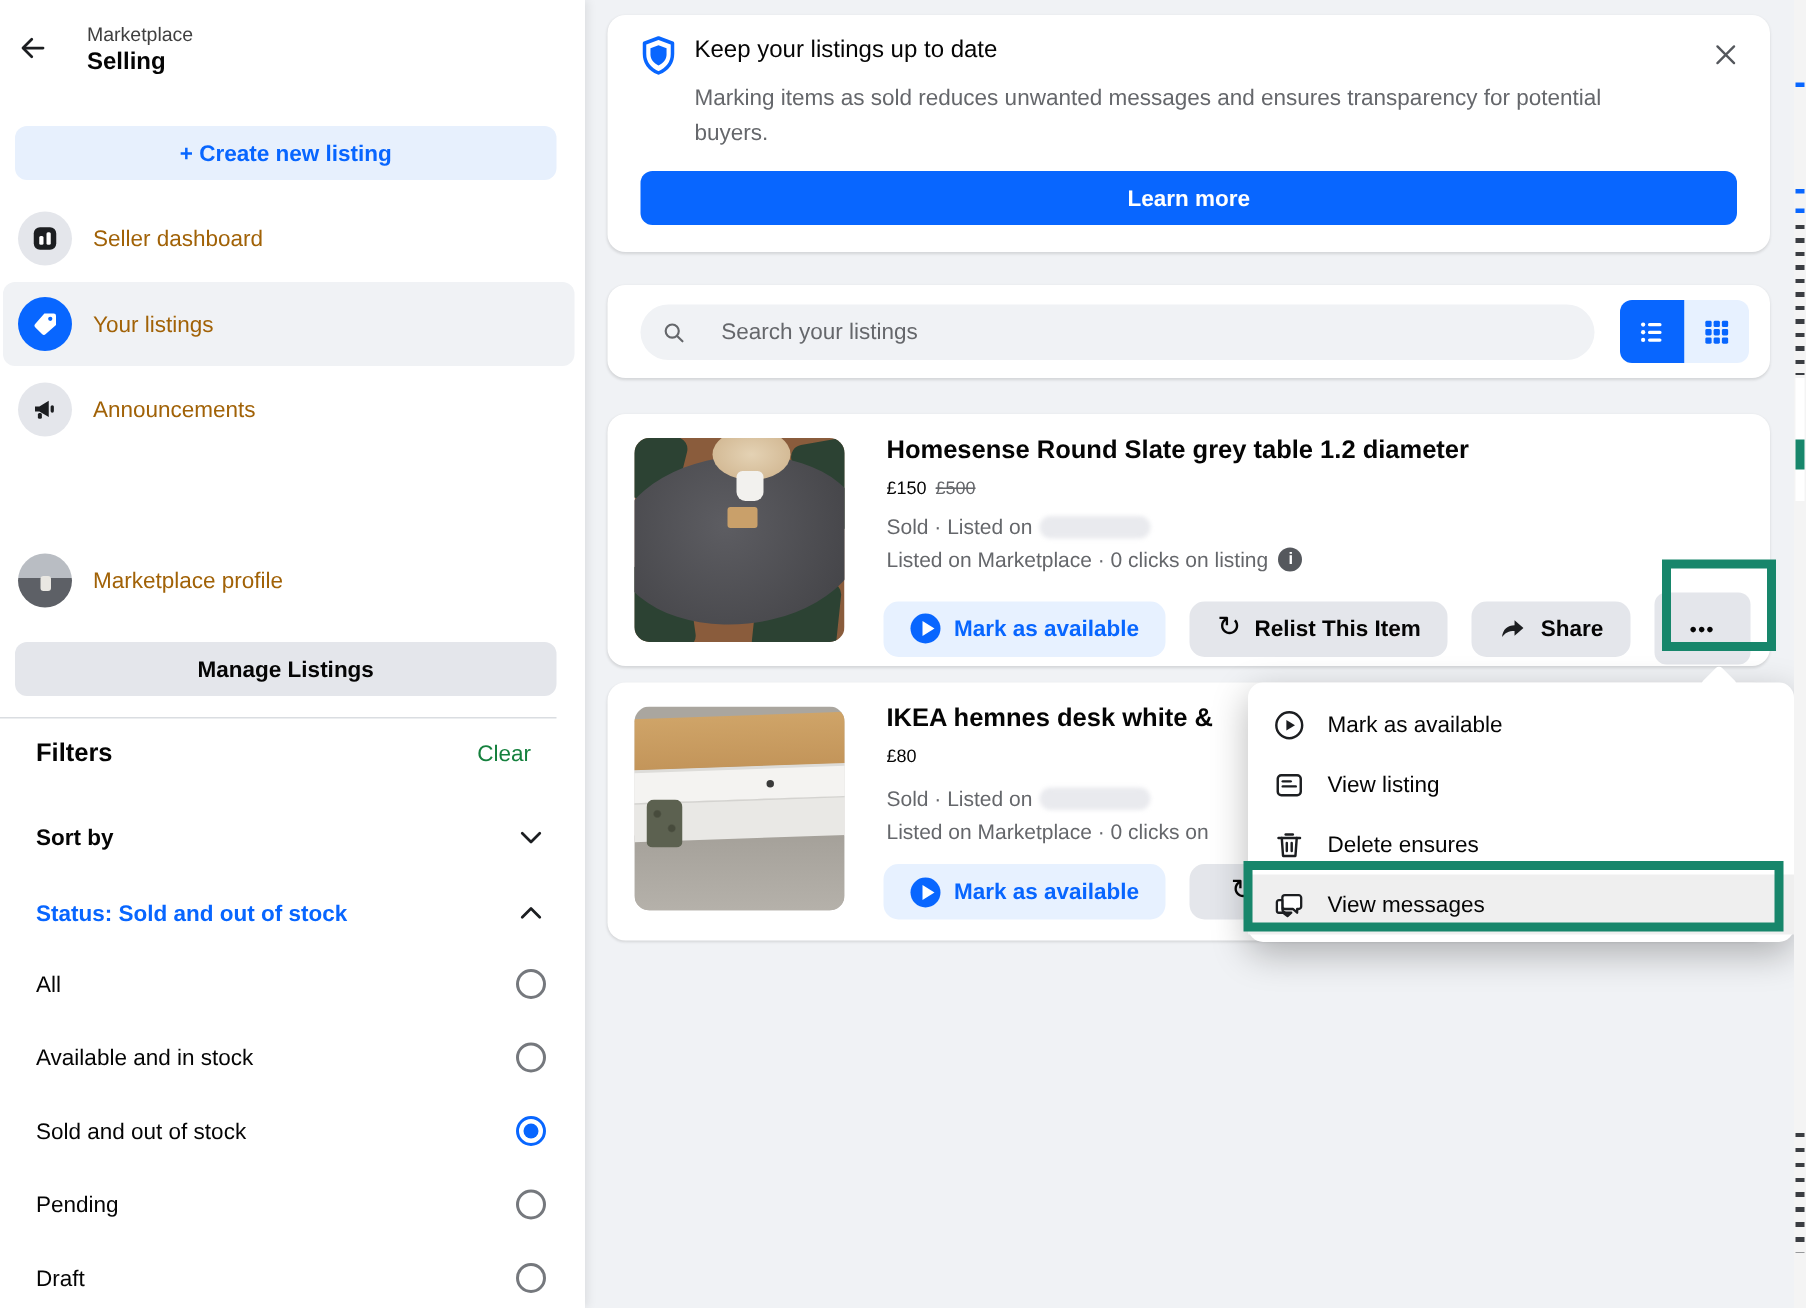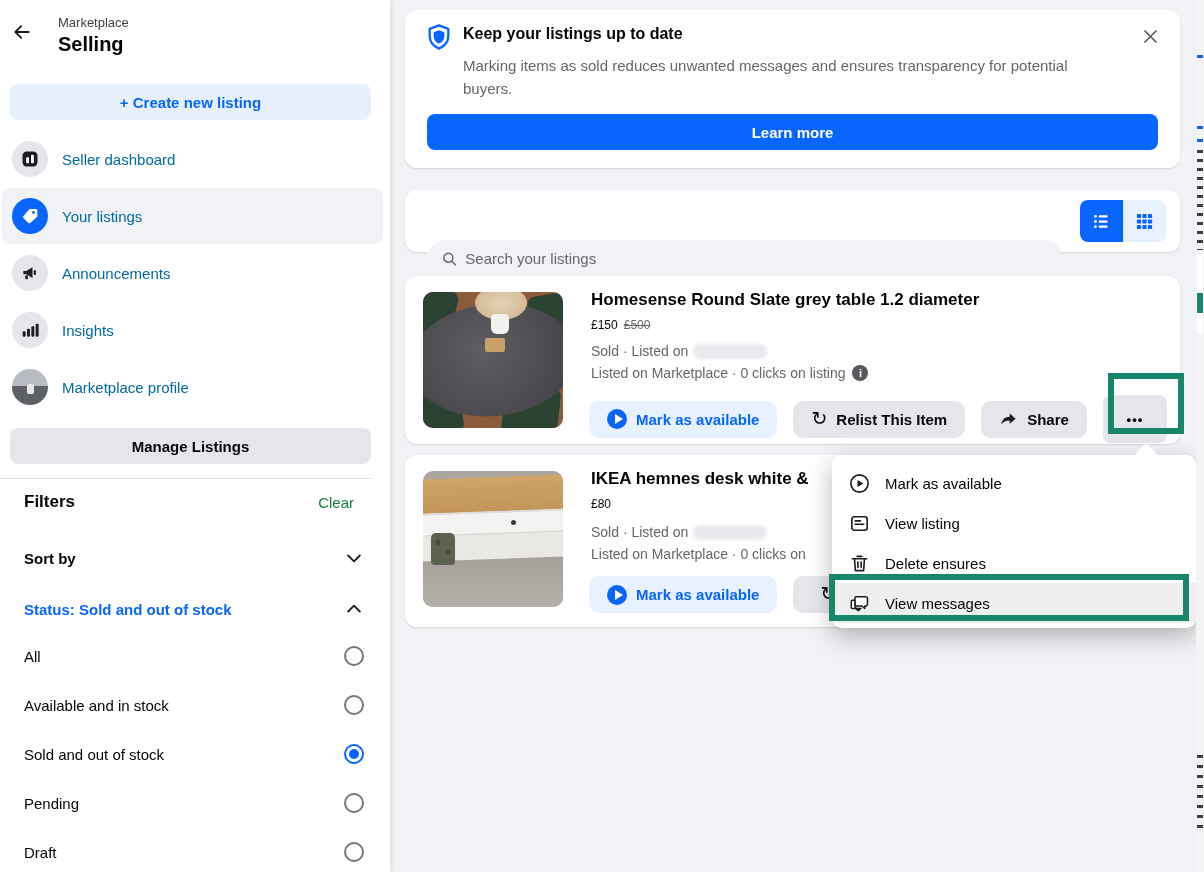--- a/index.html
+++ b/index.html
@@ -5,32 +5,32 @@
   * { margin:0; padding:0; box-sizing:border-box; }
   html,body { width:1204px; height:872px; overflow:hidden;
     font-family:"Liberation Sans","DejaVu Sans",sans-serif; background:#F0F2F5; }
   .abs { position:absolute; }
   #stage { position:relative; width:1204px; height:872px; }
 
   
   #sidebar { left:0; top:0; width:390px; height:872px; background:#fff;
     box-shadow:2px 0 6px rgba(0,0,0,.08); z-index:5; }
   .crumb { color:#404040; font-size:13px; }
-  .side-title { color:#050505; font-size:20px; font-weight:700; }
+  .side-title { color:#050505; font-size:16px; font-weight:700; }
   .create-btn { left:10px; top:84px; width:361px; height:36px; background:#E7F0FD;
     border-radius:8px; display:flex; align-items:center; justify-content:center;
     color:#0866FF; font-weight:700; font-size:15px; cursor:pointer; }
   .nav-row { left:2px; width:381px; height:56px; display:flex; align-items:center;
     gap:14px; padding-left:10px; border-radius:8px; cursor:pointer; }
   .nav-row.active { background:#F0F2F5; }
   .nav-ic { width:36px; height:36px; border-radius:50%; background:#E4E6EB;
     display:flex; align-items:center; justify-content:center; flex:0 0 36px; }
   .nav-ic.blue { background:#0866FF; }
   .nav-ic svg { width:20px; height:20px; }
-  .nav-label { font-size:15px; color:#0369a1; font-weight:500; }
+  .nav-label { font-size:15px; color:#a16207; font-weight:500; }
   .manage-btn { left:10px; top:428px; width:361px; height:36px; background:#E4E6EB;
     border-radius:8px; display:flex; align-items:center; justify-content:center;
     color:#050505; font-weight:700; font-size:15px; cursor:pointer; }
   .divider { left:0; top:478px; width:371px; height:1px; background:#DADDE1; }
   .filters-title { left:24px; top:492px; font-size:17px; font-weight:700; color:#050505; }
   .clear-link { right:36px; top:494px; color:#15803d; font-size:15px; cursor:pointer; }
   .section-row { left:24px; width:340px; height:24px; display:flex;
     justify-content:space-between; align-items:center; cursor:pointer; }
   .section-label { font-size:15px; font-weight:700; color:#050505; }
   .section-label.blue { color:#0866FF;text-align:center; }
@@ -41,31 +41,31 @@
     position:relative; background:#fff; }
   .radio.selected { border-color:#0866FF; }
   .radio.selected::after { content:""; position:absolute; left:3px; top:3px;
     width:10px; height:10px; border-radius:50%; background:#0866FF; }
 
   
   #main { left:390px; top:0; width:806px; height:872px; }
   .card { position:absolute; background:#fff; border-radius:12px;
     box-shadow:0 1px 2px rgba(0,0,0,.12); }
   #banner { left:15px; top:10px; width:775px; height:158px; }
-  .banner-title { left:58px; top:15px; font-size:16px; font-weight:700; color:#050505; }
+  .banner-title { left:58px; top:15px; font-size:16px; font-weight:400; color:#050505; }
   .banner-desc { left:58px; top:44px; width:630px; font-size:15px; line-height:23px; color:#65676B; }
   .learn-btn { left:22px; top:104px; width:731px; height:36px; background:#0866FF;
     border-radius:8px; color:#fff; font-weight:700; font-size:15px;
     display:flex; align-items:center; justify-content:center; cursor:pointer; }
   .close-x { right:18px; top:14px; width:24px; height:24px; cursor:pointer;
     display:flex; align-items:center; justify-content:center; }
 
   #searchcard { left:15px; top:190px; width:775px; height:62px; }
   .search-pill { left:22px; top:13px; width:636px; height:37px; background:#F0F2F5;
-    border-radius:19px; display:flex; align-items:center; gap:8px; padding:0 14px;margin-top:37px; }
+    border-radius:19px; display:flex; align-items:center; gap:24px; padding:0 14px; }
   .search-pill input { border:none; outline:none; background:transparent;
     font-size:15px; color:#050505; width:100%; font-family:inherit; }
   .search-pill input::placeholder { color:#65676B; }
   .toggle { right:14px; top:10px; height:42px; display:flex; }
   .tg { width:43px; height:42px; display:flex; align-items:center; justify-content:center; cursor:pointer; }
   .tg.list { background:#0866FF; border-radius:8px 0 0 8px; }
   .tg.grid { background:#E7F1FF; border-radius:0 8px 8px 0; }
 
   .listing-photo { left:18px; top:16px; width:140px; height:136px; border-radius:10px;
     overflow:hidden; position:absolute; }
@@ -176,31 +176,20 @@
       <div class="nav-ic">
         <svg viewBox="0 0 24 24" fill="#1c1e21">
             <path d="M4 9.5h3.5L15 5v13l-7.5-4.5H4z"></path>
             <rect x="16.5" y="8.5" width="2.6" height="6" rx="1.3"></rect>
             <rect x="6.3" y="14.8" width="3.2" height="4.6" rx="1.2"></rect>
           </svg>
       </div>
       <div class="nav-label">Announcements</div>
     </div>
 
-    <div class="abs nav-row" style="top:302px;">
-      <div class="nav-ic">
-        <svg viewBox="0 0 24 24" fill="#1c1e21">
-            <rect x="3.2" y="13.5" width="3.6" height="6.5" rx="1.3"></rect>
-            <rect x="8.4" y="10.5" width="3.6" height="9.5" rx="1.3"></rect>
-            <rect x="13.6" y="7.5" width="3.6" height="12.5" rx="1.3"></rect>
-            <rect x="18.8" y="4.5" width="3.6" height="15.5" rx="1.3"></rect>
-          </svg>
-      </div>
-      <div class="nav-label">Insights</div>
-    </div>
 
     <div class="abs manage-btn">
       <span>Manage Listings</span>
     </div>
 
     <div class="abs nav-row" style="top:359px;">
       <div class="nav-ic" style="background:linear-gradient(#b9bdc3 0 46%, #5d6066 46%);overflow:hidden;">
         <div style="width:7px;height:10px;background:#e9e7e2;border-radius:2px;margin-top:4px;"></div>
       </div>
       <div class="nav-label">Marketplace profile</div>

